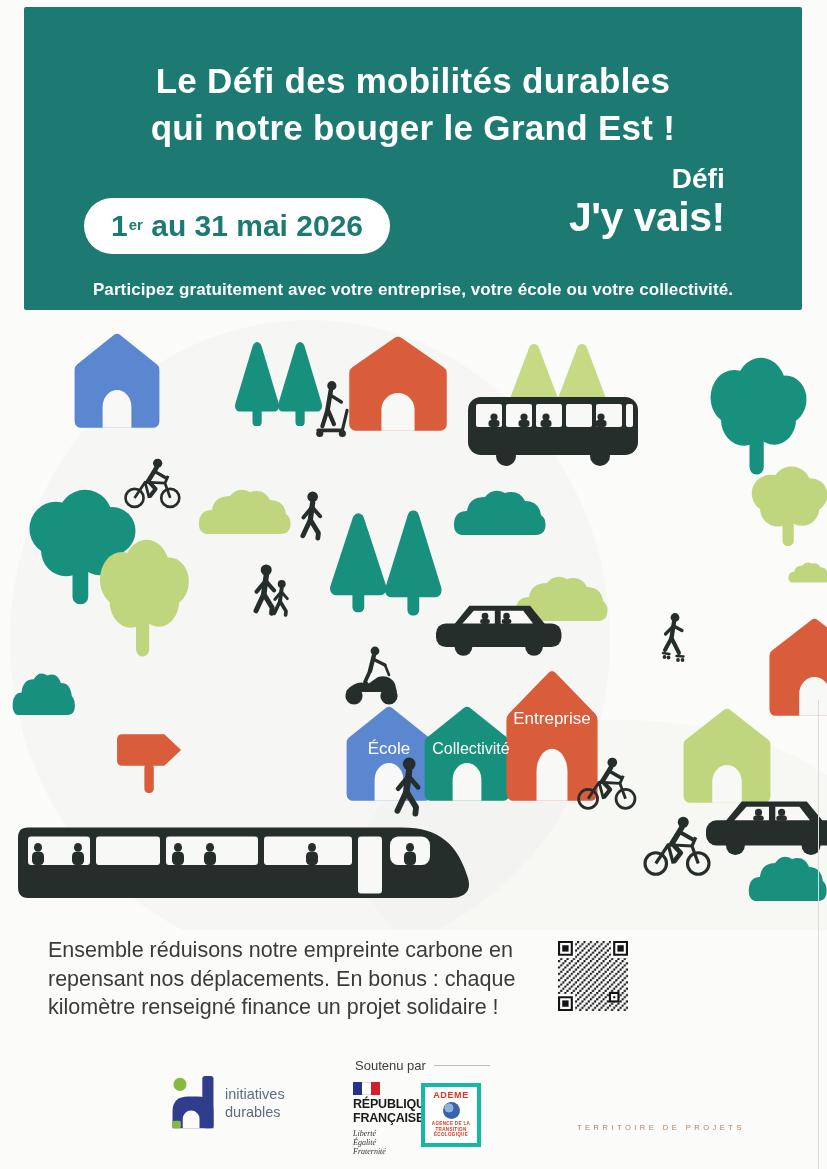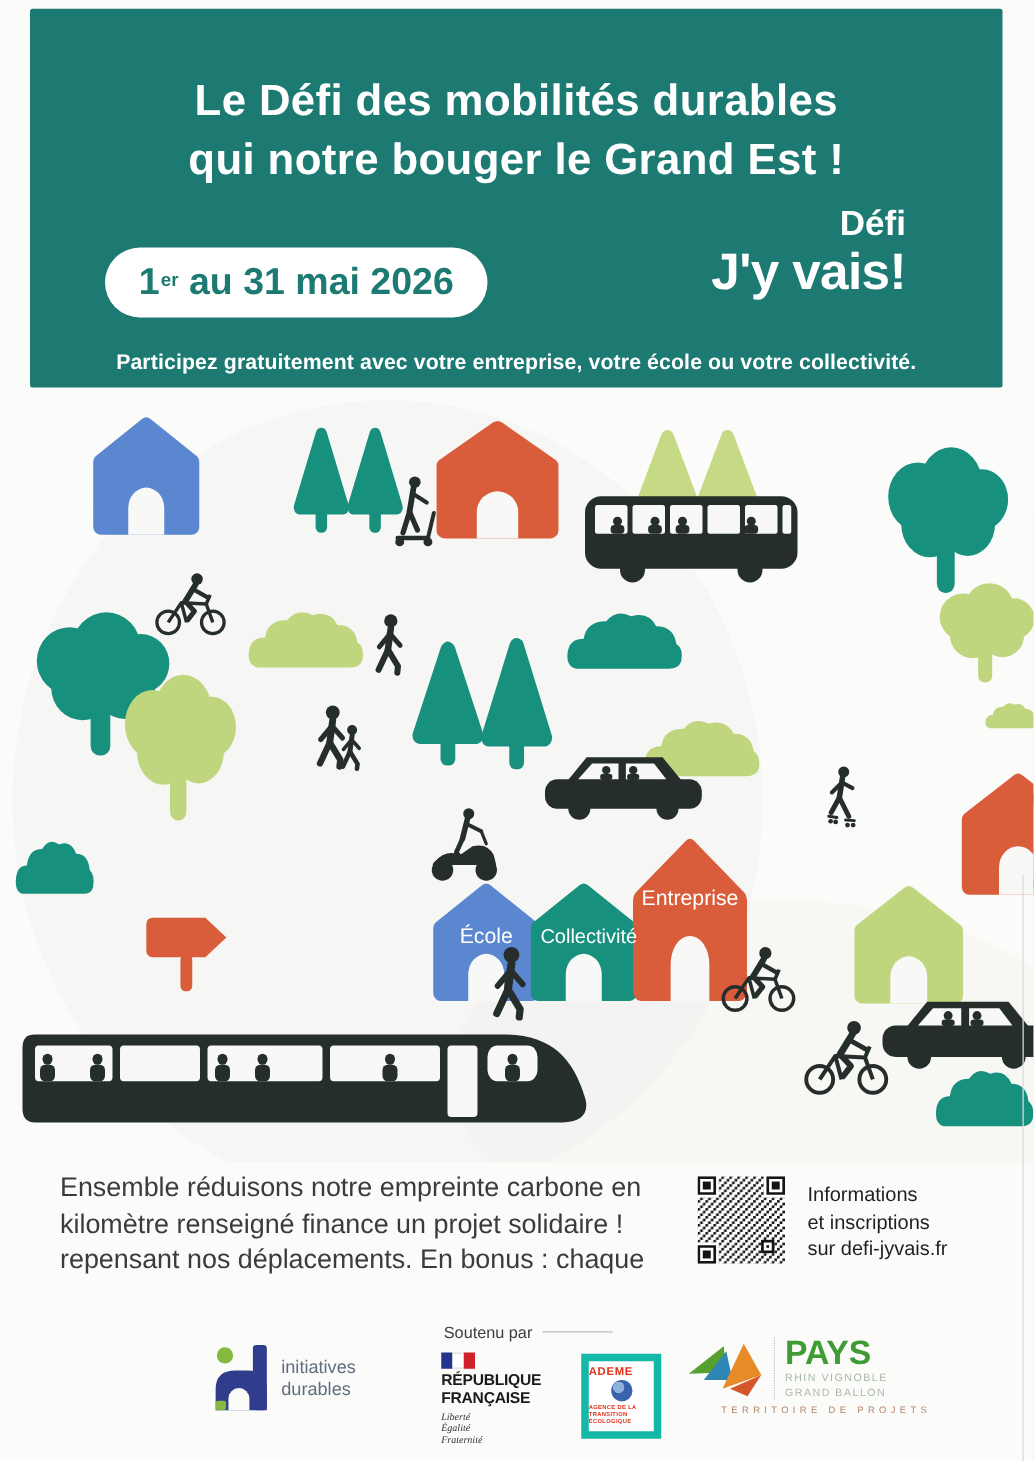--- a/index.html
+++ b/index.html
@@ -31,21 +31,21 @@
   .id-logo{position:absolute;left:170px;top:1076px;display:flex;gap:9px;align-items:center;}
   .id-text{font-size:14.5px;color:#5d6e80;line-height:18px;}
   .soutenu{position:absolute;left:355px;top:1058px;font-size:13px;color:#3c3c3c;}
   .soutenu .rule{display:inline-block;width:56px;height:1px;background:#bdbdbd;margin:0 0 4px 8px;}
   .rf-block{position:absolute;left:353px;top:1082px;}
   .flag{display:flex;width:27px;height:13px;margin-bottom:3px;}
   .flag i{flex:1;}
   .flag .b{background:#24348c;} .flag .w{background:#fff;border-top:1px solid #ddd;border-bottom:1px solid #ddd;} .flag .r{background:#d0202c;}
   .rf-name{font-size:12.5px;font-weight:700;color:#1a1a1a;line-height:13.5px;letter-spacing:-.2px;}
   .motto{font-family:"Liberation Serif",serif;font-style:italic;font-size:8px;color:#333;line-height:9px;margin-top:4px;}
-  .ademe-box{position:absolute;left:421px;top:1083px;width:52px;height:56px;border:6px solid #14b8a6;background:#fff;text-align:left;margin-left:44px;}
+  .ademe-box{position:absolute;left:421px;top:1083px;width:52px;height:56px;border:4px solid #14b8a6;background:#fff;text-align:center;}
   .ademe-name{color:#e0331c;font-weight:800;font-size:9px;letter-spacing:.6px;margin-top:3px;}
   .globe{width:17px;height:17px;border-radius:50%;margin:2px auto;
          background:radial-gradient(circle at 35% 35%, #8fb2dd 0 28%, #3a63ae 30%);}
   .ademe-tag{color:#e0331c;font-size:4.6px;font-weight:700;line-height:5.6px;letter-spacing:.3px;}
   .pays-block{position:absolute;left:551px;top:1070px;display:flex;align-items:center;}
   .pays-text{border-left:1px dotted #b9c4bd;padding-left:8px;margin-left:4px;}
   .pays-name{color:#3f9c35;font-size:27px;font-weight:700;line-height:25px;}
   .pays-sub{font-size:8.5px;color:#a9b9ad;letter-spacing:1.2px;line-height:10px;margin-top:2px;}
   .pays-tagline{position:absolute;left:577px;top:1123px;font-size:7.5px;letter-spacing:3.5px;color:#b08468;}
   .scan-edge{position:absolute;right:8px;top:700px;width:1px;height:469px;background:#dcdcdc;}
@@ -251,22 +251,22 @@
     <use href="#house-shape" style="color:#c0d67e" transform="translate(686 708) scale(0.82 0.92)"></use>
 
     <use href="#car-shape" transform="translate(706 793) scale(1.05)"></use>
     <use href="#cyclist-shape" transform="translate(642 816) scale(1.25)"></use>
     <use href="#bush-shape" style="color:#17907e" transform="translate(748 851) scale(0.85 1.0)"></use>
     <use href="#train-shape" transform="translate(12 821) scale(1.0 1.1)"></use>
   </svg>
 
   <div class="message">
     <div>Ensemble réduisons notre empreinte carbone en</div>
+    <div>repensant nos déplacements. En bonus : chaque</div>
     <div>kilomètre renseigné finance un projet solidaire !</div>
-    <div>repensant nos déplacements. En bonus : chaque</div>
   </div>
 
   <svg class="qr" viewBox="0 0 33 33">
     <defs>
       <pattern id="qrp" width="3" height="3" patternUnits="userSpaceOnUse">
         <rect width="3" height="3" fill="#ffffff"></rect>
         <rect width="1" height="1" fill="#141414"></rect>
         <rect x="2" y="1" width="1" height="1" fill="#141414"></rect>
         <rect x="1" y="2" width="1" height="1" fill="#141414"></rect>
       </pattern>
@@ -281,25 +281,20 @@
       <path d="M26 0h7v7h-7z M27 1v5h5v-5z" fill-rule="evenodd"></path>
         <rect x="28" y="2" width="3" height="3"></rect>
       <path d="M0 26h7v7h-7z M1 27v5h5v-5z" fill-rule="evenodd"></path>
         <rect x="2" y="28" width="3" height="3"></rect>
       <rect x="24" y="24" width="5" height="5"></rect>
         <rect x="25" y="25" width="3" height="3" fill="#fff"></rect>
         <rect x="26" y="26" width="1" height="1"></rect>
     </g>
   </svg>
 
-  <div class="qr-caption">
-    <div>Informations</div>
-    <div>et inscriptions</div>
-    <div>sur defi-jyvais.fr</div>
-  </div>
 
   <div class="id-logo">
     <svg width="46" height="54" viewBox="0 0 48 58">
       <circle cx="10" cy="9" r="7" fill="#86b940"></circle>
       <path d="M2 56 L2 38 Q2 22 19 22 L29 22 Q46 22 46 38 L46 56 Z" fill="#303c8c"></path>
       <rect x="34" y="0" width="12" height="56" rx="3" fill="#303c8c"></rect>
       <path d="M13 56 L13 46 a9 9 0 0 1 18 0 L31 56 Z" fill="#fbfbf9"></path>
       <rect x="2" y="48" width="9" height="8" rx="2" fill="#86b940"></rect>
     </svg>
     <div class="id-text">
@@ -330,29 +325,16 @@
   <div class="ademe-box">
     <div class="ademe-name">ADEME</div>
     <div class="globe"></div>
     <div class="ademe-tag">
       <div>AGENCE DE LA</div>
       <div>TRANSITION</div>
       <div>ÉCOLOGIQUE</div>
     </div>
   </div>
 
-  <div class="pays-block">
-    <svg width="64" height="48" viewBox="0 0 64 48">
-      <polygon points="0,28 28,6 30,27" fill="#55a02f"></polygon>
-      <polygon points="12,33 30,10 35,33" fill="#2e86b5"></polygon>
-      <polygon points="27,40 44,4 58,29" fill="#e78a28"></polygon>
-      <polygon points="33,40 58,29 47,46" fill="#d4572a"></polygon>
-    </svg>
-    <div class="pays-text">
-      <div class="pays-name">PAYS</div>
-      <div class="pays-sub">RHIN VIGNOBLE</div>
-      <div class="pays-sub">GRAND BALLON</div>
-    </div>
-  </div>
   <div class="pays-tagline">TERRITOIRE DE PROJETS</div>
 
   <div class="scan-edge"></div>
 </div>
 
 </body></html>

